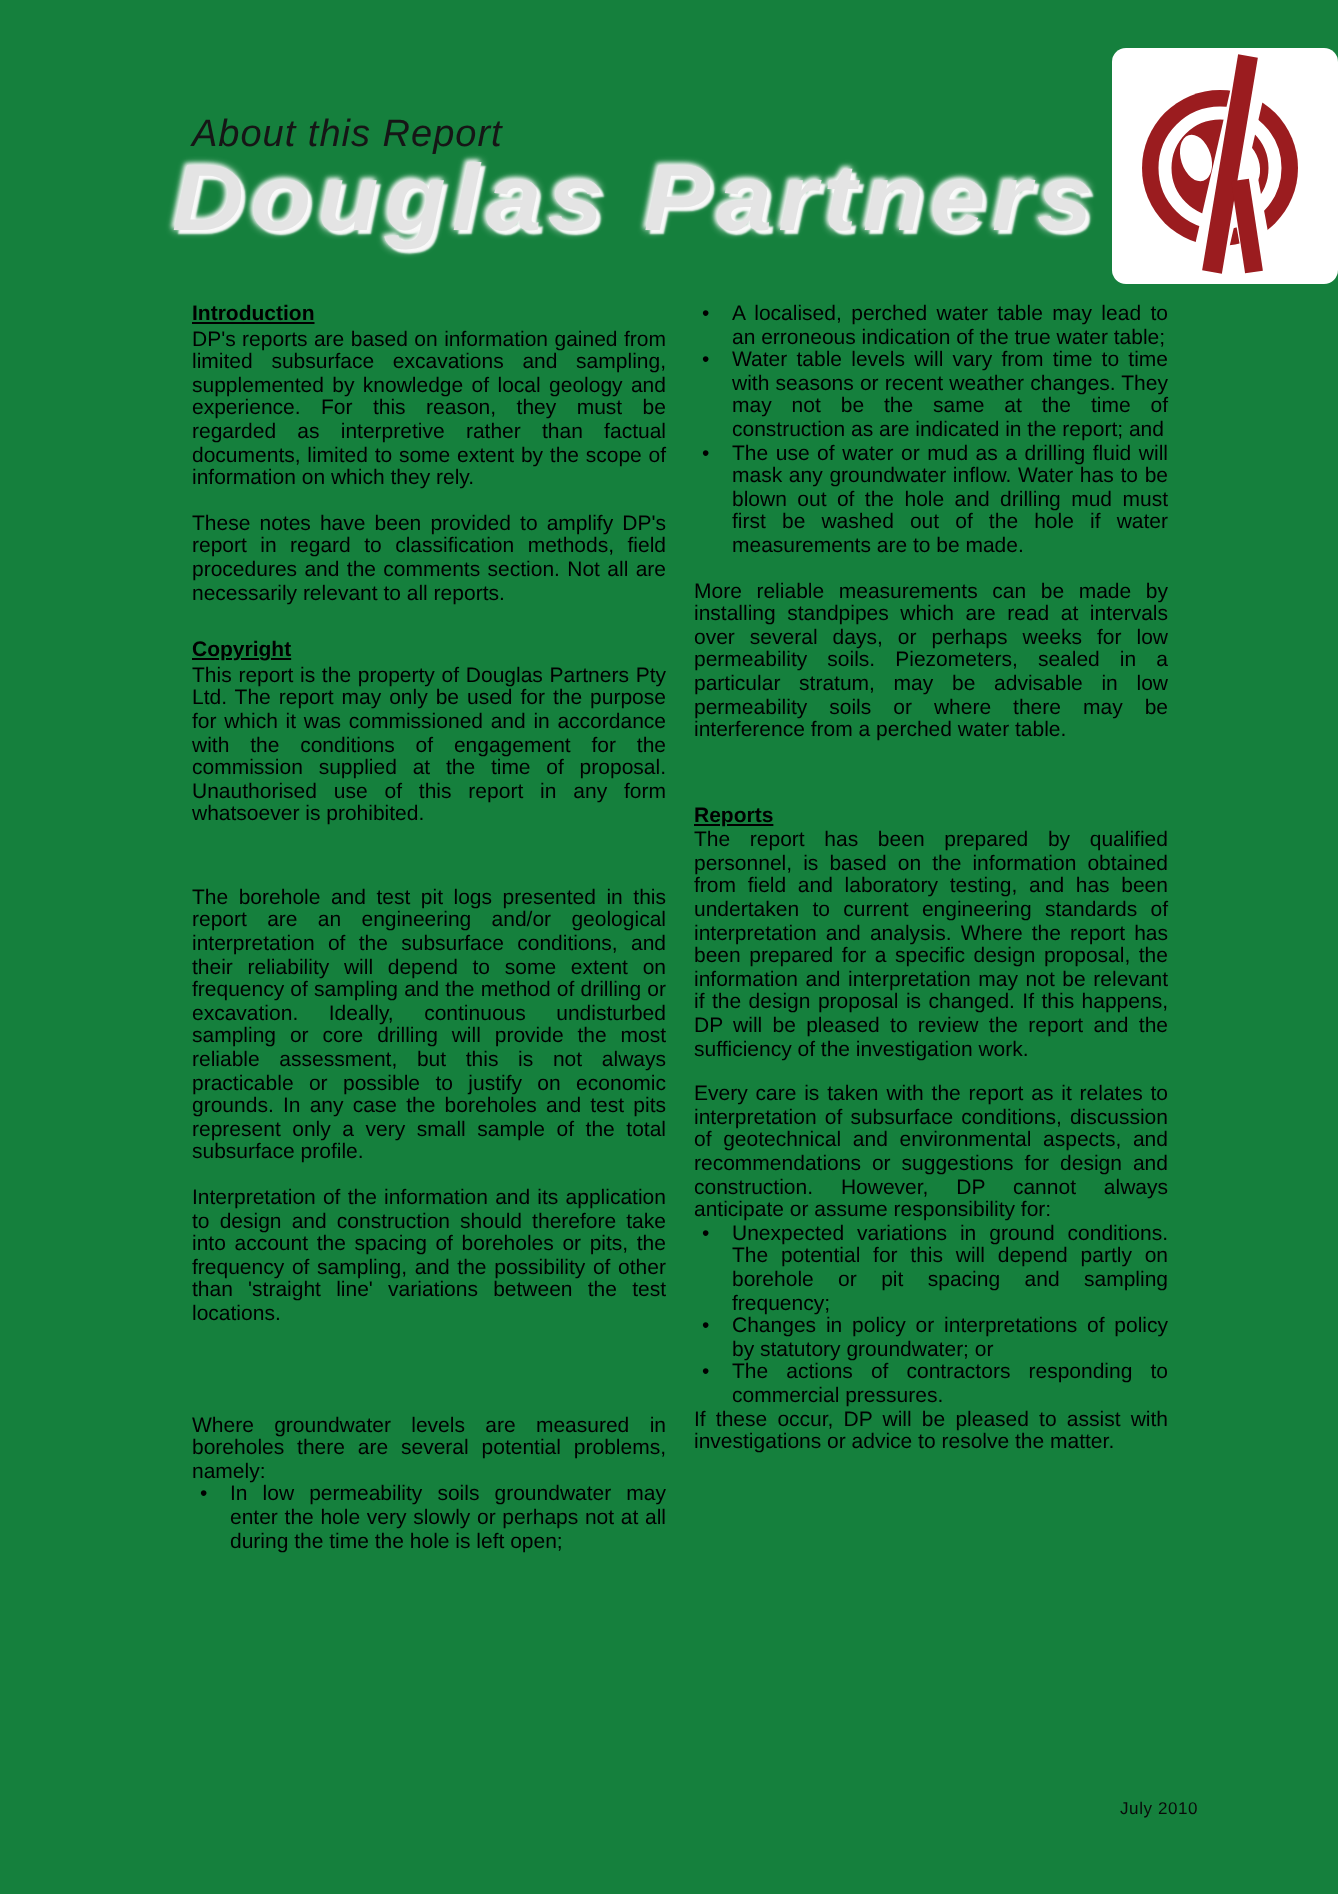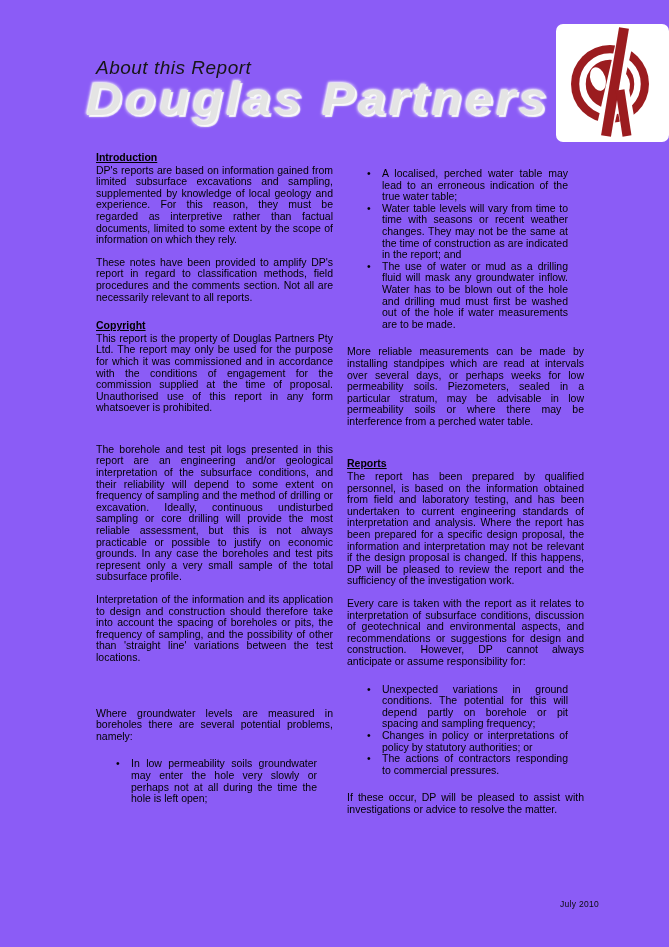--- a/index.html
+++ b/index.html
@@ -1,18 +1,18 @@
 <!DOCTYPE html>
 <html><head>
 <meta charset="utf-8">
 <style>
   html,body{margin:0;padding:0;}
   .page{
     position:relative; width:669px; height:947px;
-    background:#8b5cf6; overflow:hidden;
+    background:#15803d; overflow:hidden;
     font-family:"Liberation Sans", sans-serif; color:#000;
   }
   
   .about-title{
     position:absolute; left:96px; top:57px;
     font-size:19px; font-style:italic; color:#161616; letter-spacing:.5px;
   }
   .brand-title{
     position:absolute; left:86px; top:71px;
     font-size:47px; font-weight:bold; font-style:italic;
@@ -33,21 +33,21 @@
   .col-left{left:96px;}
   .col-right{left:347px;}
   .heading{font-weight:bold; margin:0 0 1px 0;text-decoration:underline;}
   .para{margin:0;}
   .para + .para{margin-top:11px;}
   .section{margin:0;}
   .sec-copyright{margin-top:17px;}
   .sec-borehole{margin-top:30px;}
   .sec-groundwater{margin-top:44px;}
   .sec-reports{margin-top:31px;}
-  ul.blist{list-style:none; margin:16px; padding:0;}
+  ul.blist{list-style:none; margin:0; padding:0;}
   ul.blist li{position:relative; padding-left:19px; margin:0;}
   ul.blist li::before{content:"\2022"; position:absolute; left:4px; top:0;}
   .closing{margin-top:11px;}
   .closing-tight{margin-top:0;}
   
   .footer-date{
     position:absolute; left:560px; top:899px;
     font-size:8.5px; color:#0a0a0a; letter-spacing:.3px;
   }
 </style>
@@ -107,21 +107,21 @@
       <li>The use of water or mud as a drilling fluid will mask any groundwater inflow. Water has to be blown out of the hole and drilling mud must first be washed out of the hole if water measurements are to be made.</li>
     </ul>
     <p class="para closing">More reliable measurements can be made by installing standpipes which are read at intervals over several days, or perhaps weeks for low permeability soils. Piezometers, sealed in a particular stratum, may be advisable in low permeability soils or where there may be interference from a perched water table.</p>
 
     <div class="section sec-reports">
       <p class="heading">Reports</p>
       <p class="para">The report has been prepared by qualified personnel, is based on the information obtained from field and laboratory testing, and has been undertaken to current engineering standards of interpretation and analysis. Where the report has been prepared for a specific design proposal, the information and interpretation may not be relevant if the design proposal is changed. If this happens, DP will be pleased to review the report and the sufficiency of the investigation work.</p>
       <p class="para">Every care is taken with the report as it relates to interpretation of subsurface conditions, discussion of geotechnical and environmental aspects, and recommendations or suggestions for design and construction. However, DP cannot always anticipate or assume responsibility for:</p>
       <ul class="blist">
         <li>Unexpected variations in ground conditions. The potential for this will depend partly on borehole or pit spacing and sampling frequency;</li>
-        <li>Changes in policy or interpretations of policy by statutory authorities; or</li>
+        <li>Changes in policy or interpretations of policy by statutory groundwater; or</li>
         <li>The actions of contractors responding to commercial pressures.</li>
       </ul>
       <p class="para closing-tight">If these occur, DP will be pleased to assist with investigations or advice to resolve the matter.</p>
     </div>
 
   </div>
 
   <div class="footer-date">July 2010</div>
 
 </div>

